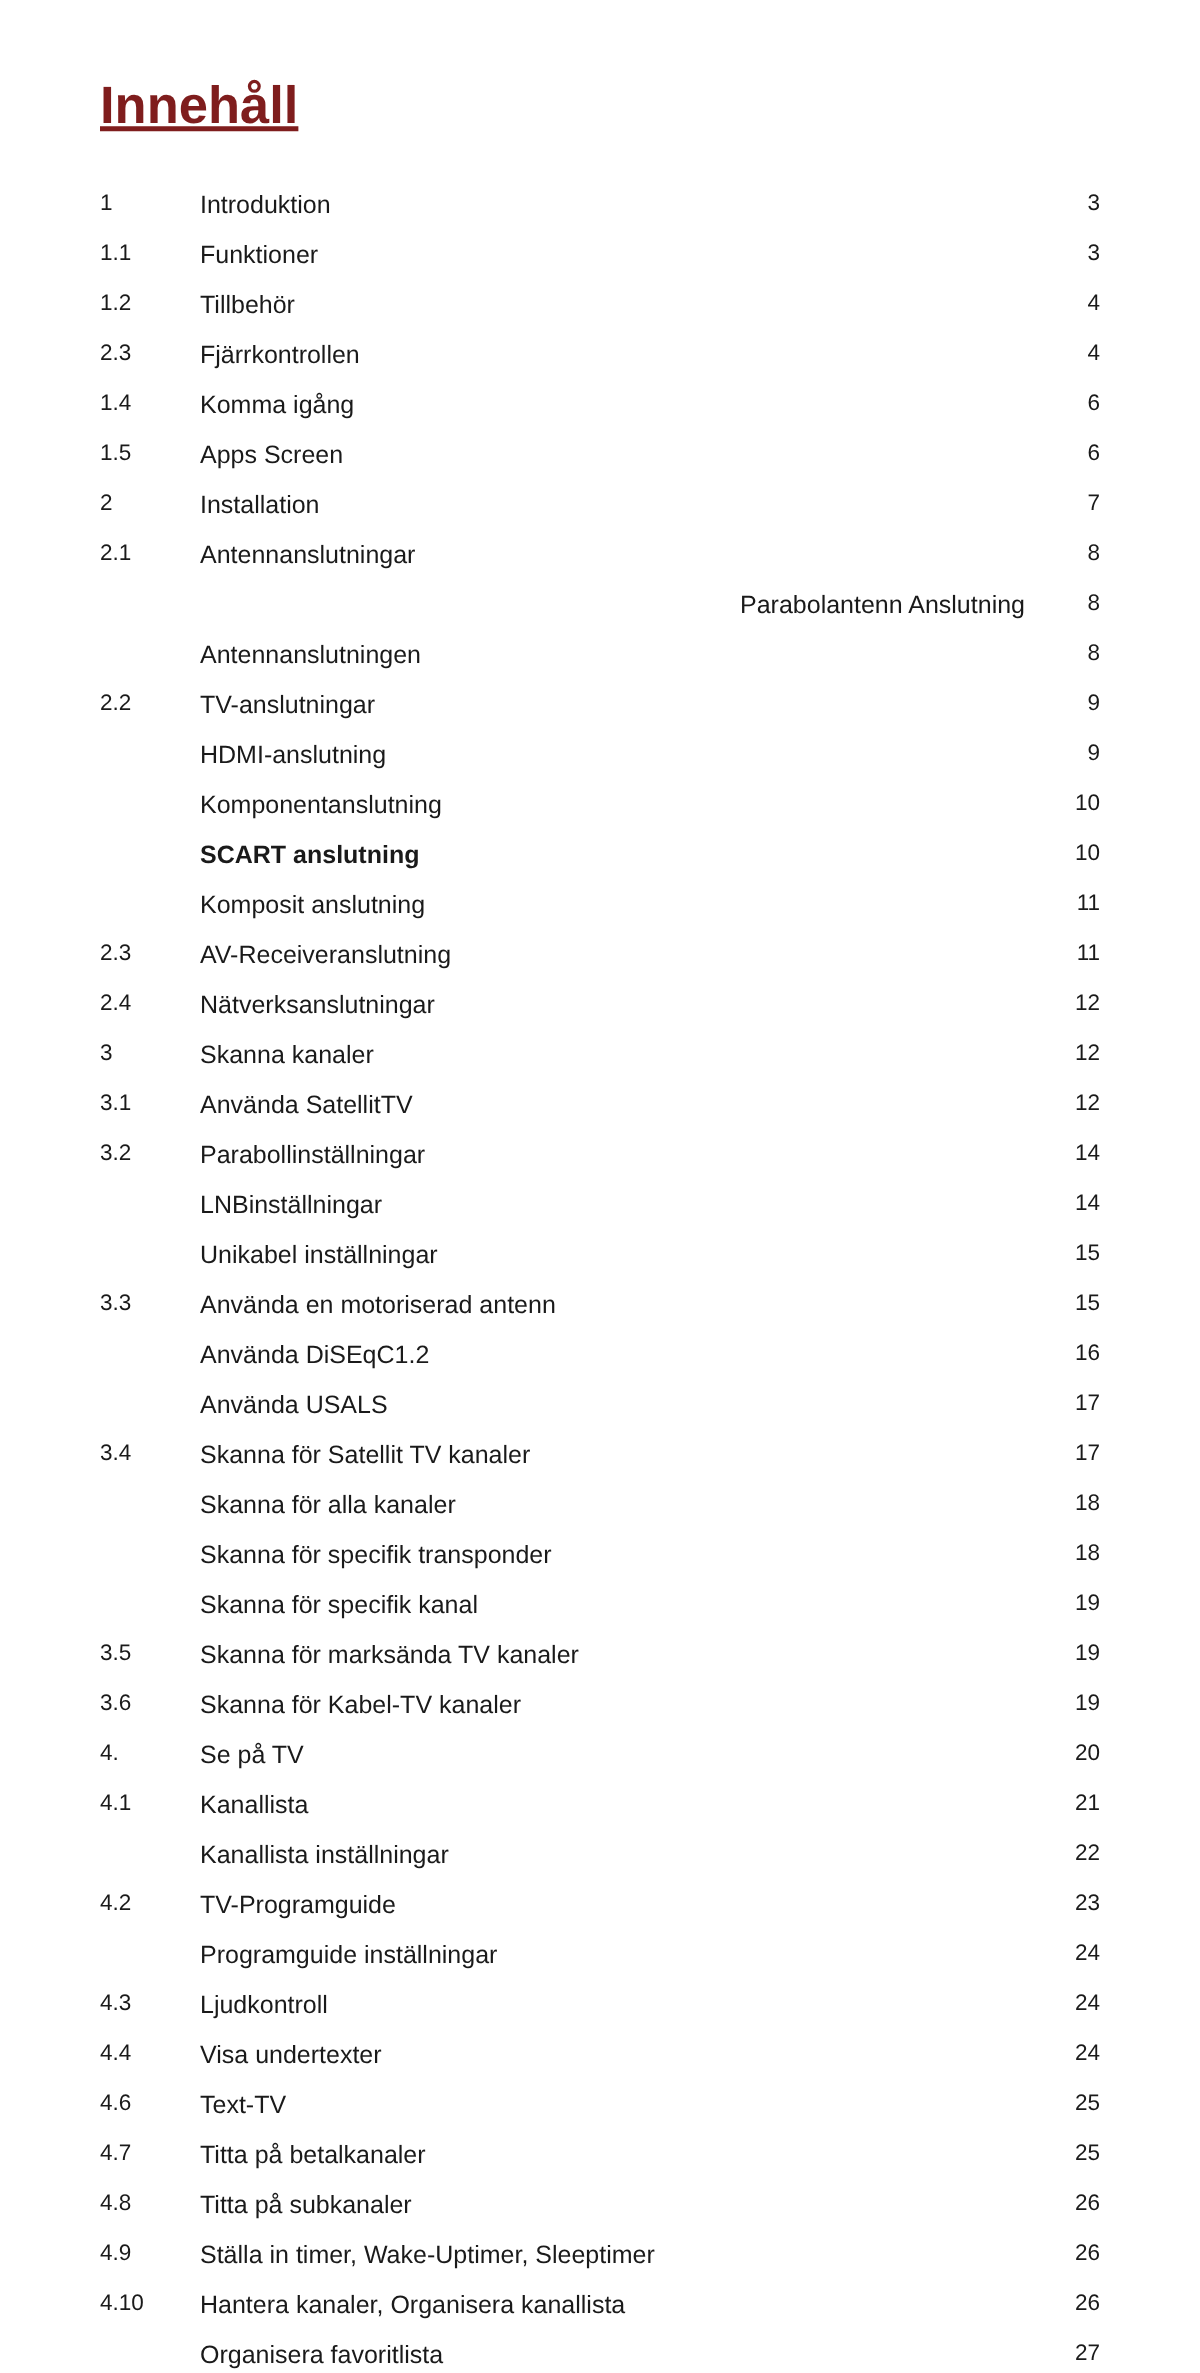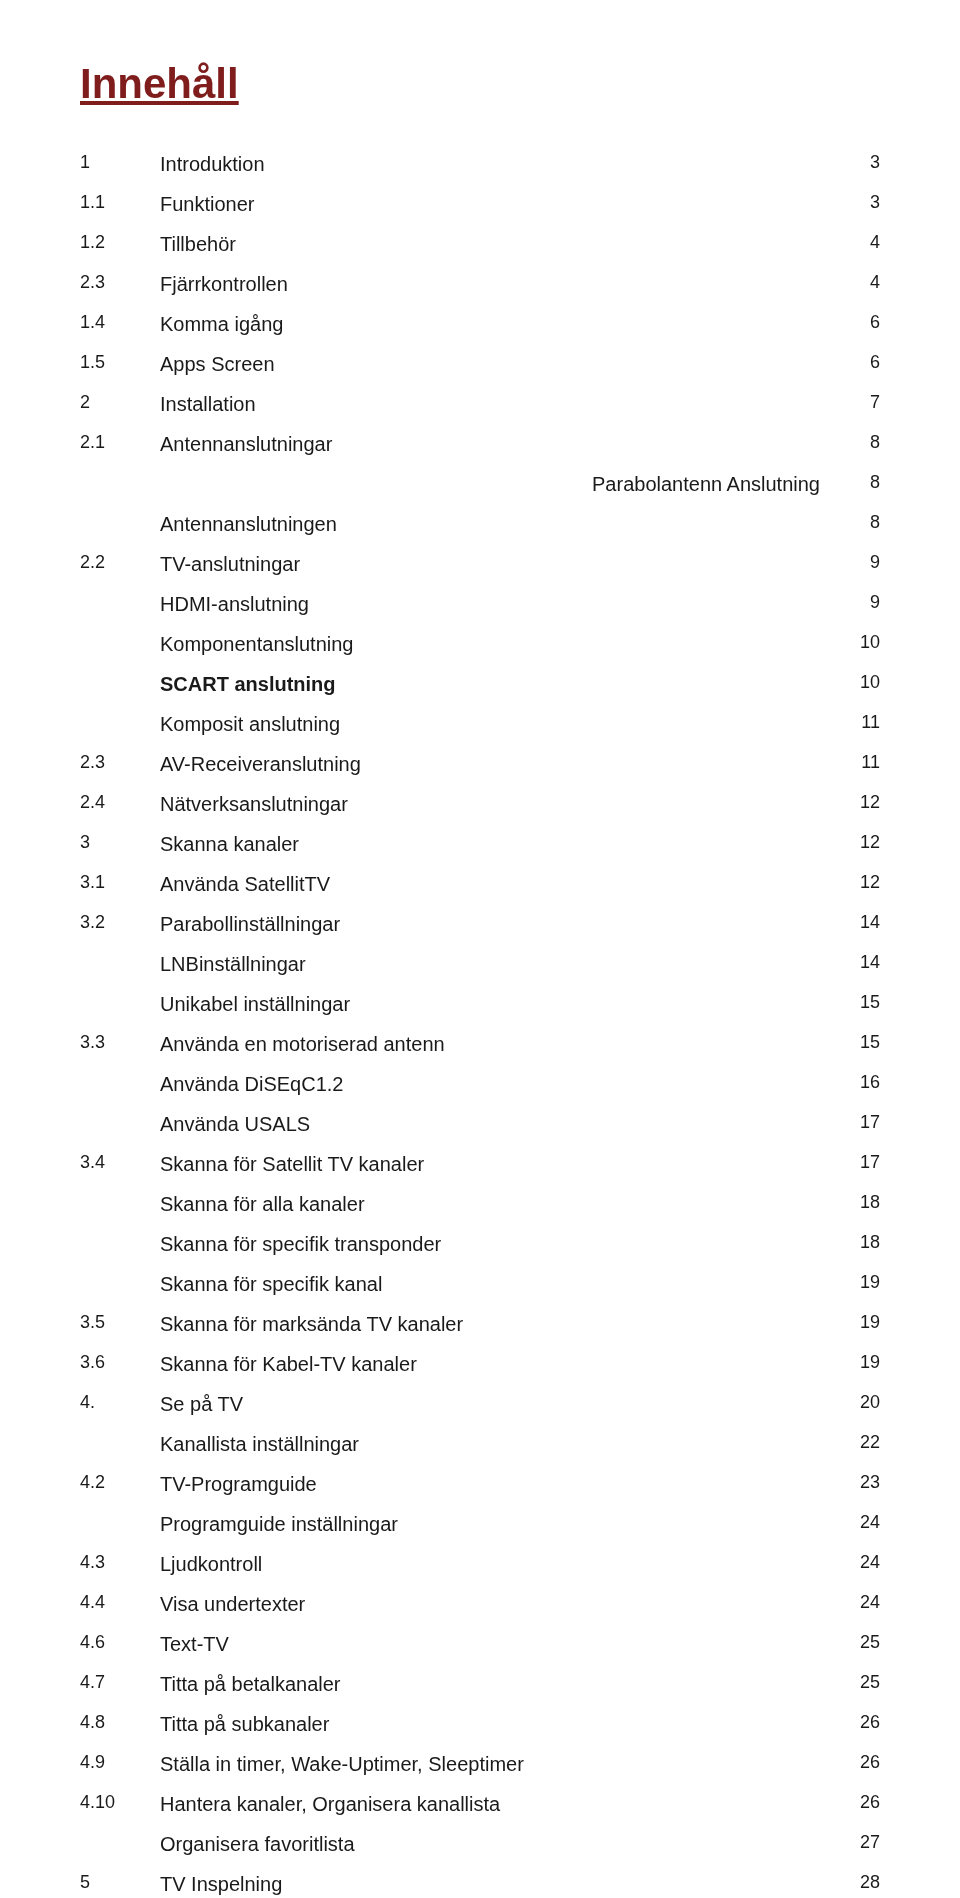--- a/index.html
+++ b/index.html
@@ -222,20 +222,25 @@
         <td class="col-num">3.6</td>
         <td class="col-title">Skanna för Kabel-TV kanaler</td>
         <td class="col-page">19</td>
       </tr>
       <tr>
         <td class="col-num">4.</td>
         <td class="col-title">Se på TV</td>
         <td class="col-page">20</td>
       </tr>
       <tr>
+        <td class="col-num">4.1</td>
+        <td class="col-title">Kanallista</td>
+        <td class="col-page">21</td>
+      </tr>
+      <tr>
         <td class="col-num"></td>
         <td class="col-title" style="padding-left: 0px;">Kanallista inställningar</td>
         <td class="col-page">22</td>
       </tr>
       <tr>
         <td class="col-num">4.2</td>
         <td class="col-title">TV-Programguide</td>
         <td class="col-page">23</td>
       </tr>
       <tr>

